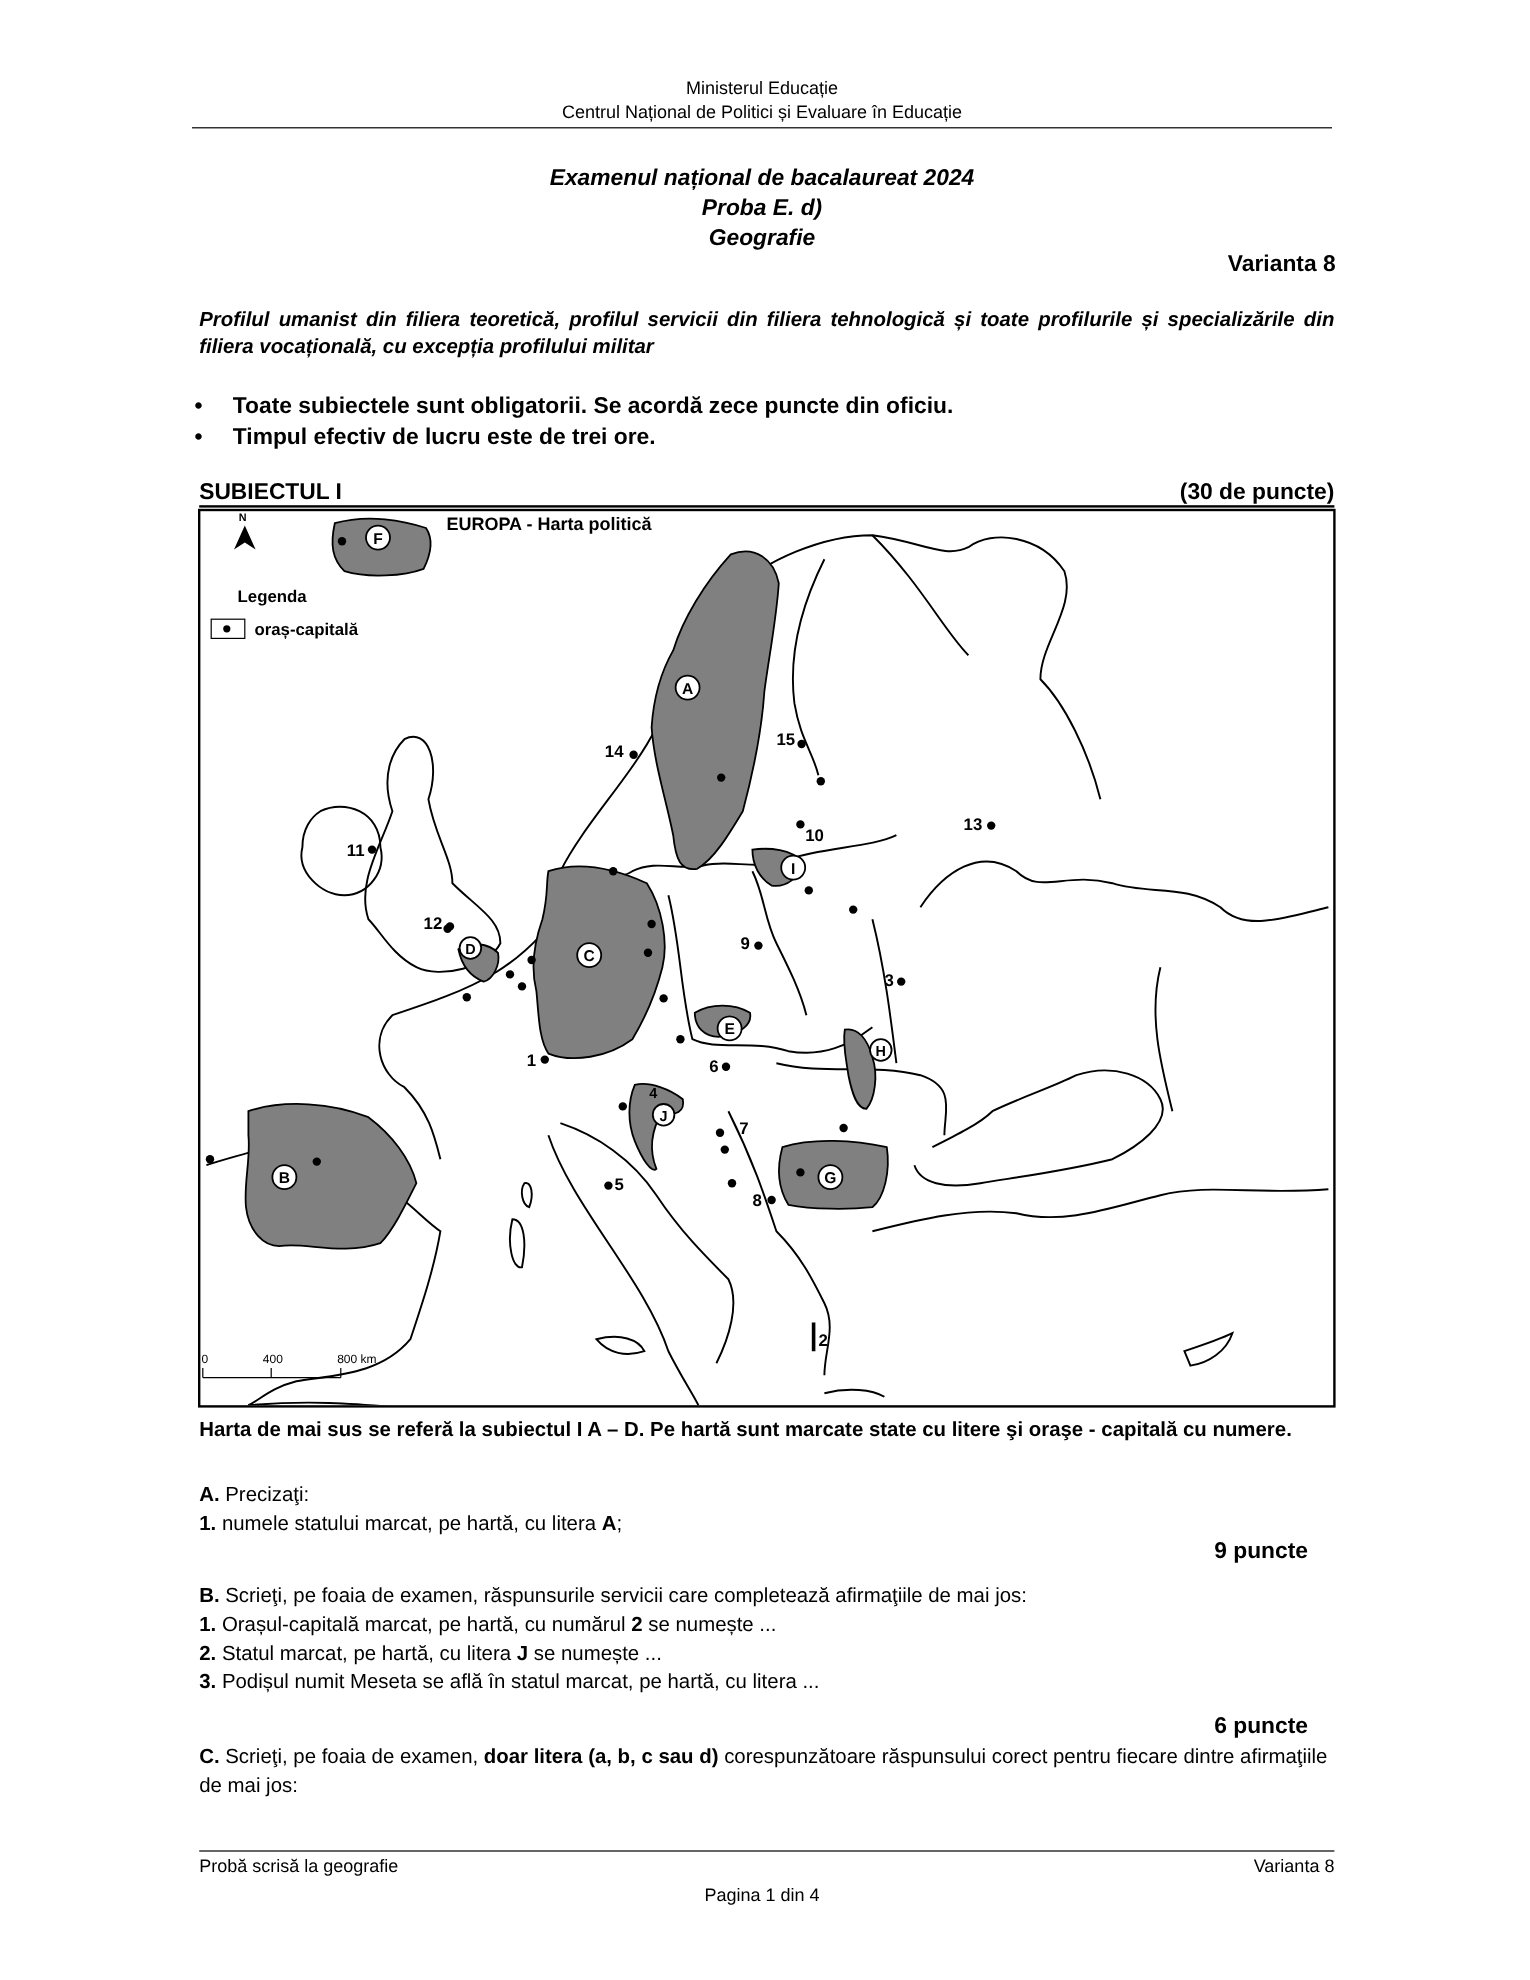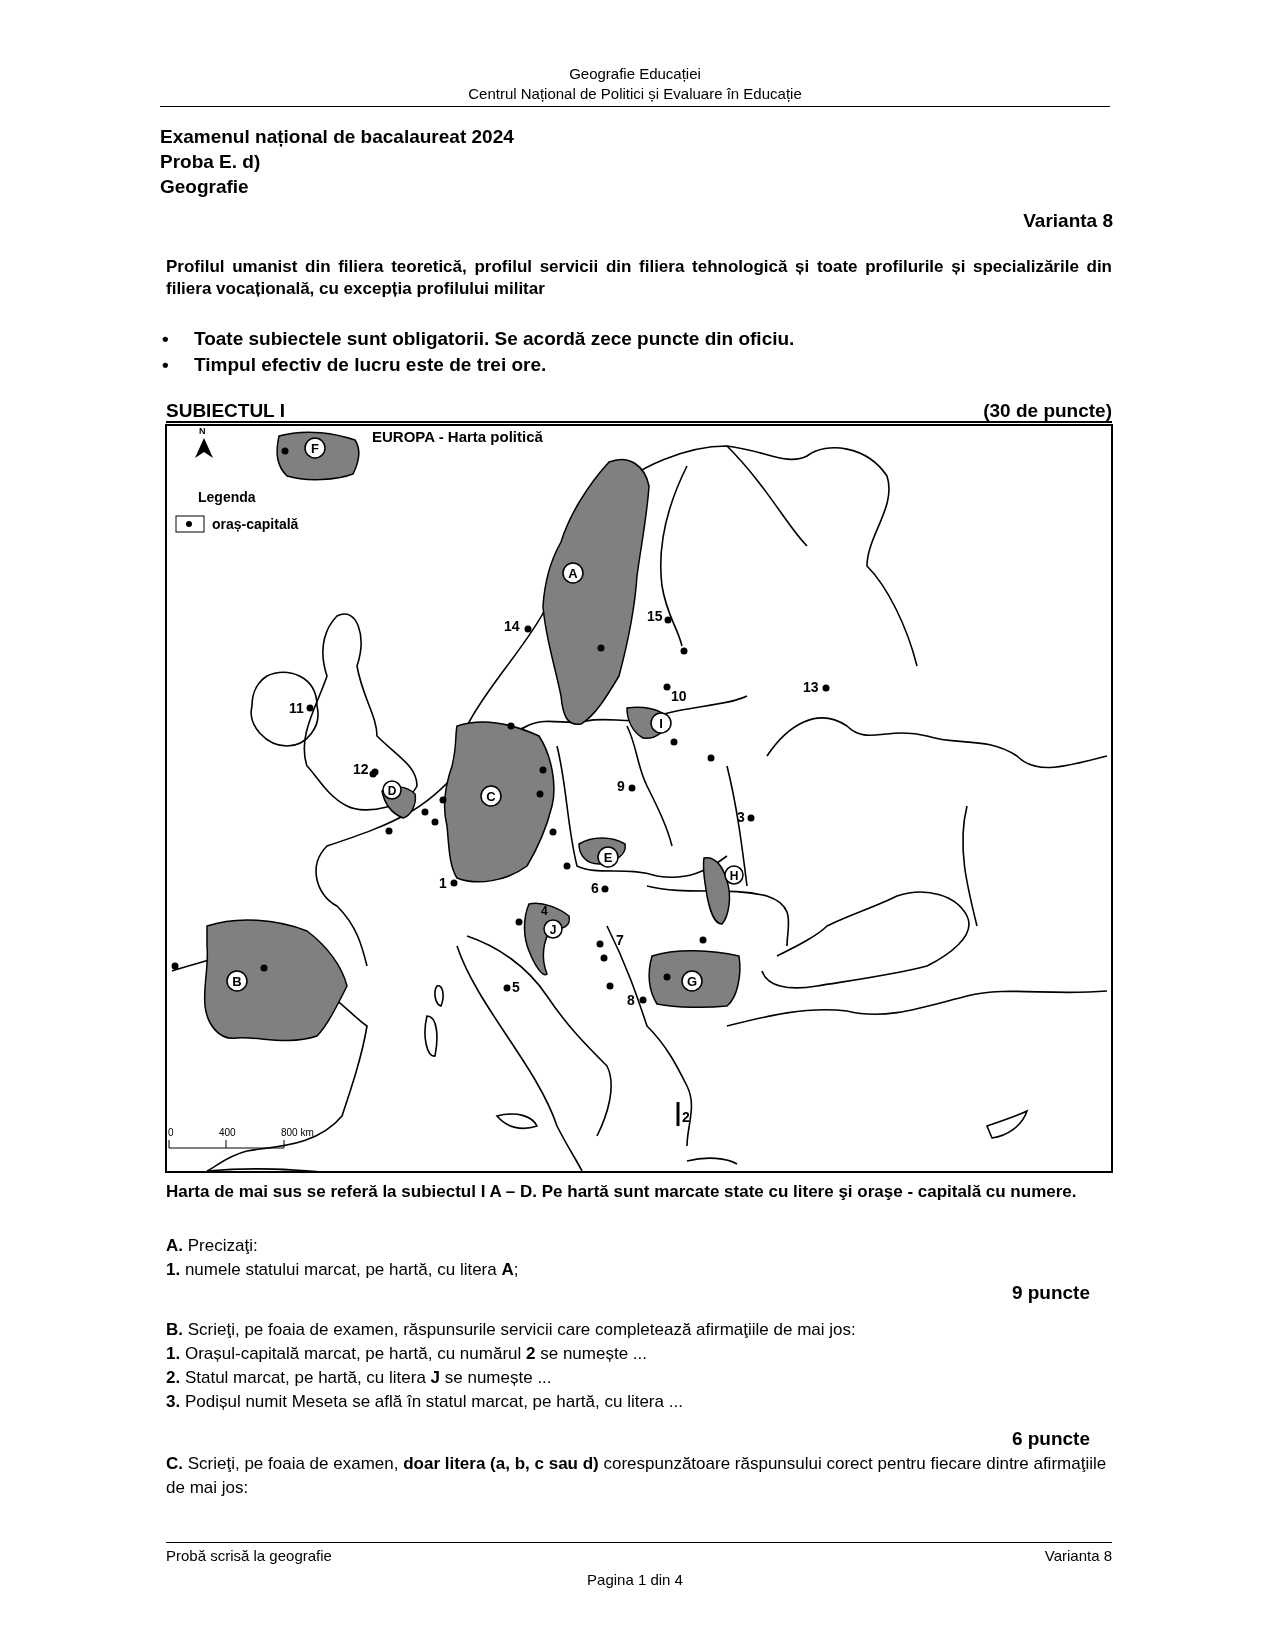--- a/index.html
+++ b/index.html
@@ -1,42 +1,42 @@
 <!DOCTYPE html>
 <html><head>
 <meta charset="utf-8">
 <style>
   html, body { margin: 0; padding: 0; background: #fff; }
   body { width: 1275px; height: 1650px; position: relative; font-family: "Liberation Sans", sans-serif; color: #000; overflow: hidden; }
   .page { position: absolute; left: 0; top: 0; width: 1275px; height: 1650px; }
   .hdr { position: absolute; left: 160px; width: 950px; text-align: center; font-size: 15px; line-height: 19px; }
   .hdr-line { position: absolute; left: 160px; width: 950px; top: 106px; border-top: 1px solid #000; }
-  .title { position: absolute; left: 160px; width: 950px; text-align: left; font-weight: bold; font-size: 19px; line-height: 25px; top: 124px; }
+  .title { position: absolute; left: 160px; width: 950px; text-align: center; font-weight: bold; font-size: 19px; line-height: 25px; top: 136px; font-style: italic; }
   .variant { position: absolute; right: 162px; top: 210px; font-weight: bold; font-size: 19px; }
-  .profile { position: absolute; left: 166px; width: 946px; top: 256px; font-weight: bold; font-size: 17px; line-height: 22px; text-align: justify; }
+  .profile { position: absolute; left: 166px; width: 946px; top: 256px; font-weight: bold; font-style: italic; font-size: 17px; line-height: 22px; text-align: justify; }
   .bullets { position: absolute; left: 160px; top: 326px; font-weight: bold; font-size: 19px; line-height: 26px; }
   .bullets .b { display: flex; }
   .bullets .dot { width: 32px; text-align: left; padding-left: 2px; }
   .subj { position: absolute; left: 166px; width: 946px; top: 400px; font-weight: bold; font-size: 19px; display: flex; justify-content: space-between; }
   .map { position: absolute; left: 165px; top: 424px; width: 948px; height: 749px; border: 2px solid #000; box-sizing: border-box; background: #fff; overflow: hidden; }
   .map svg { position: absolute; left: 0; top: 0; }
   .q { position: absolute; left: 166px; width: 946px; font-size: 17px; line-height: 24px; }
   .bold { font-weight: bold; }
   .pts { position: absolute; right: 185px; font-weight: bold; font-size: 19px; }
   .foot-line { position: absolute; left: 166px; width: 946px; top: 1542px; border-top: 1px solid #000; }
   .foot { position: absolute; left: 166px; width: 946px; top: 1547px; font-size: 15px; display: flex; justify-content: space-between; }
   .foot-page { position: absolute; left: 160px; width: 950px; top: 1571px; font-size: 15px; text-align: center; }
   .maptxt { font-family: "Liberation Sans", sans-serif; font-weight: bold; }
 </style>
 </head>
 <body>
 
 <div class="page">
 
-  <div class="hdr" style="top:64px">Geografie Educației</div>
+  <div class="hdr" style="top:64px">Ministerul Educație</div>
   <div class="hdr" style="top:84px">Centrul Național de Politici și Evaluare în Educație</div>
   <div class="hdr-line"></div>
 
   <div class="title">
     <div>Examenul național de bacalaureat 2024</div>
     <div>Proba E. d)</div>
     <div>Geografie</div>
   </div>
   <div class="variant">Varianta 8</div>
 

